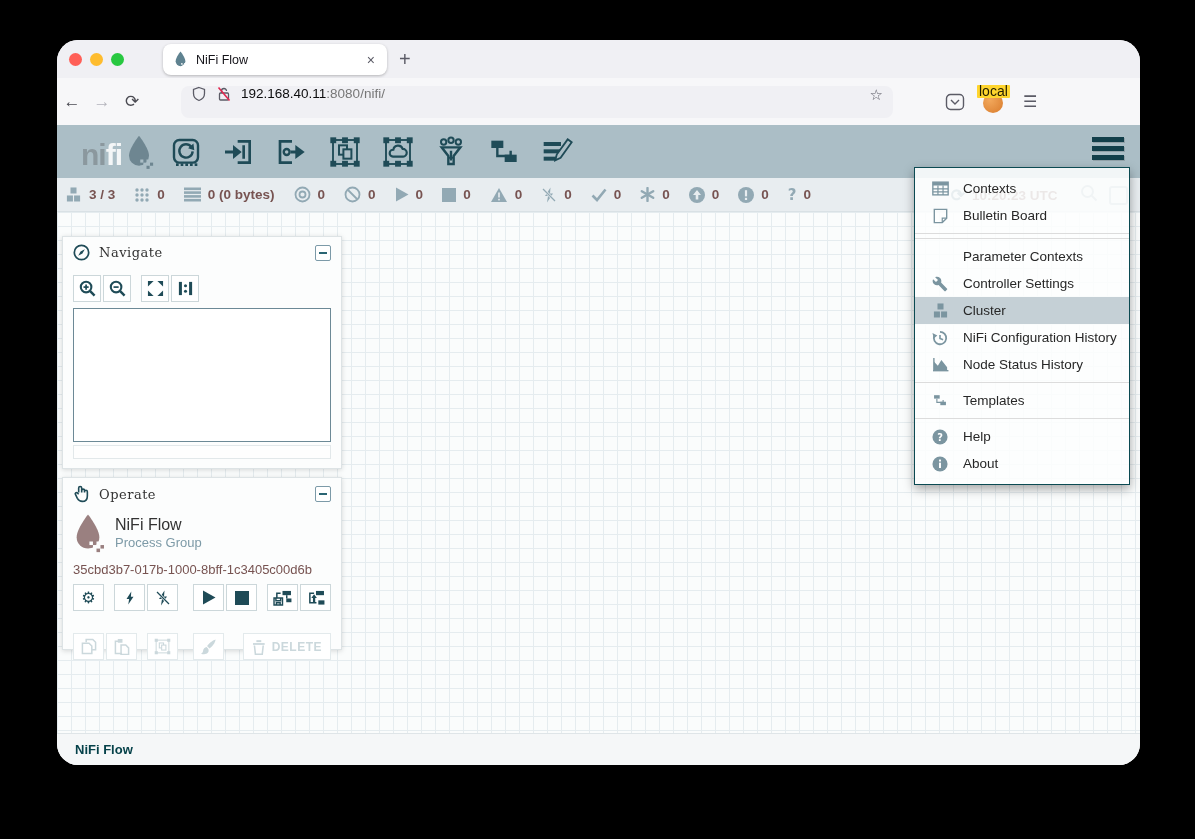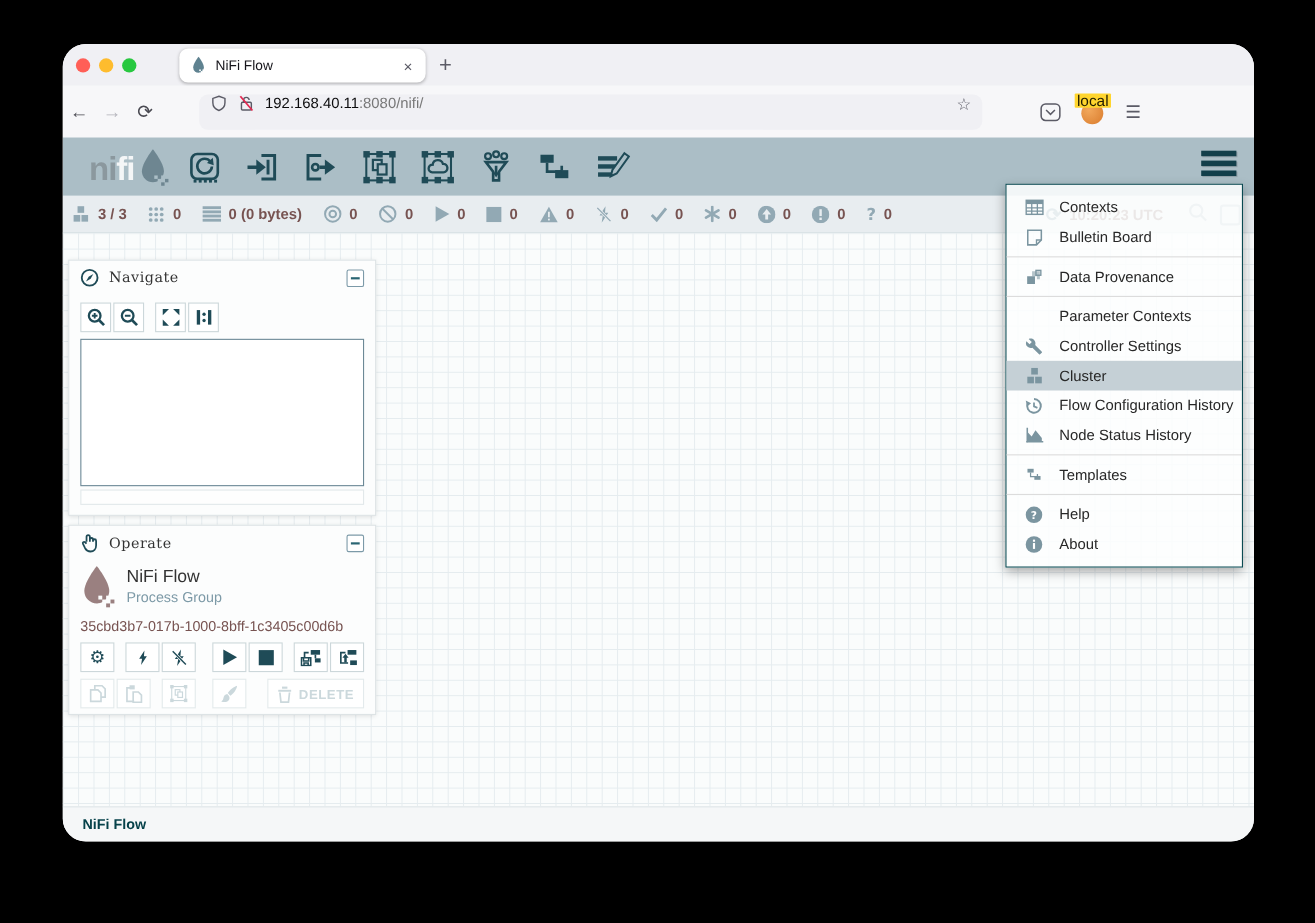--- a/index.html
+++ b/index.html
@@ -77,21 +77,21 @@
   .minimap-strip { margin:3px 10px 0 10px; height:14px; background:#fefefe; border:1px solid #e2e8ea; }
 
   .operate { left:5px; top:437px; height:173px; }
   .op-ident { display:flex; align-items:center; padding:4px 12px 2px 8px; }
   .op-names { margin-left:10px; }
   .op-name { font-size:16px; color:#333; }
   .op-type { font-size:13px; color:#7d9aa7; margin-top:1px; }
   .op-id { font-size:13px; color:#775351; padding:6px 12px 7px 10px; white-space:nowrap; }
   .op-row { display:flex; align-items:center; padding:0 10px; margin-bottom:6px; }
   .op-btn { height:27px; min-width:31px; background:#fff; border:1px solid #ccd7da; color:#1f4b57; display:flex; align-items:center; justify-content:center; }
-  .op-btn.disabled { color:#cbd8dc; border-color:#e3eaec; }
+  .op-btn.disabled { color:#cbd8dc; border-color:#e3eaec;margin-top:16px; }
   .op-btn .glyph { font-size:16px; line-height:16px; font-family:"DejaVu Sans", sans-serif; }
   .op-btn.wide { min-width:77px; padding:0 8px; justify-content:flex-start; gap:6px; }
   .del-label { font-size:12px; font-weight:bold; color:#cbd8dc; letter-spacing:.5px; }
   .g2 { margin-left:2px; } .g10 { margin-left:10px; } .g15 { margin-left:15px; } .g19 { margin-left:19px; }
 
   
   .gmenu { position:absolute; left:857px; top:127px; width:216px; background:rgba(253,254,254,.87); border:1px solid #0b4a52; box-shadow:0 4px 10px rgba(0,0,0,.35); padding:7px 0; z-index:30; }
   .mi { display:flex; align-items:center; height:27px; padding-left:15px; cursor:pointer; }
   .mi.active { background:#c5d0d6; }
   .mic { width:20px; display:flex; justify-content:center; color:#7b95a0; }
@@ -586,30 +586,20 @@
       <div class="mi">
         <span class="mic">
             <svg width="15" height="16" viewBox="0 0 17 18">
               <path d="M1.5 1.5h14v10l-5 5h-9z" fill="none" stroke="currentColor" stroke-width="1.6"></path>
               <path d="M10.5 16.5v-5h5" fill="none" stroke="currentColor" stroke-width="1.4"></path>
             </svg>
           </span>
         <span class="mil">Bulletin Board</span>
       </div>
       <div class="msep"></div>
-      <div class="mi">
-        <span class="mic">
-            <svg width="16" height="16" viewBox="0 0 18 18">
-              <path d="M2 8h8v8H2z" fill="currentColor"></path>
-              <path d="M7 3h8v8h-3V8H7z" fill="currentColor" opacity=".55"></path>
-              <rect x="11" y="2" width="5" height="5" fill="none" stroke="currentColor" stroke-width="1.4"></rect>
-            </svg>
-          </span>
-        <span class="mil">Data Provenance</span>
-      </div>
       <div class="msep"></div>
       <div class="mi">
         <span class="mic"></span>
         <span class="mil">Parameter Contexts</span>
       </div>
       <div class="mi">
         <span class="mic">
             <svg width="16" height="16" viewBox="0 0 24 24">
               <path d="M22.7 19l-9.1-9.1c.9-2.3.4-5-1.5-6.9-2-2-5-2.4-7.4-1.3L9 6 6 9 1.6 4.7C.4 7.1.9 10.1 2.9 12.1c1.9 1.9 4.6 2.4 6.9 1.5l9.1 9.1c.4.4 1 .4 1.4 0l2.3-2.3c.5-.4.5-1.1.1-1.4z" fill="currentColor"></path>
             </svg>
@@ -627,21 +617,21 @@
         <span class="mil">Cluster</span>
       </div>
       <div class="mi">
         <span class="mic">
             <svg width="16" height="16" viewBox="0 0 18 18">
               <path d="M9 2a7 7 0 1 1-6.6 4.6" fill="none" stroke="currentColor" stroke-width="2"></path>
               <polygon points="0.5,3.5 6,6.2 2,9.5" fill="currentColor"></polygon>
               <polyline points="9,5.5 9,9.5 12.5,11" fill="none" stroke="currentColor" stroke-width="1.8"></polyline>
             </svg>
           </span>
-        <span class="mil">Flow Configuration History</span>
+        <span class="mil">NiFi Configuration History</span>
       </div>
       <div class="mi">
         <span class="mic">
             <svg width="17" height="15" viewBox="0 0 19 17">
               <path d="M2 15V5l4.5 5 4-6.5 6.5 8V15z" fill="currentColor"></path>
               <line x1="2" y1="1" x2="2" y2="16" stroke="currentColor" stroke-width="1.6"></line>
               <line x1="1" y1="15.5" x2="18.5" y2="15.5" stroke="currentColor" stroke-width="1.6"></line>
             </svg>
           </span>
         <span class="mil">Node Status History</span>

